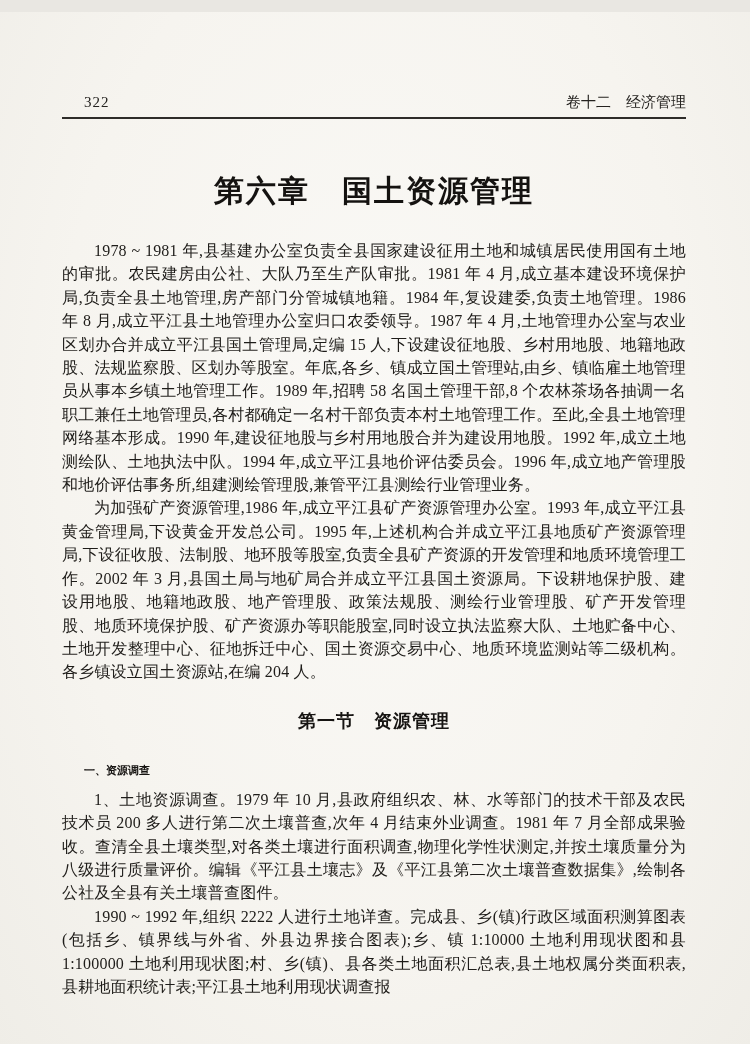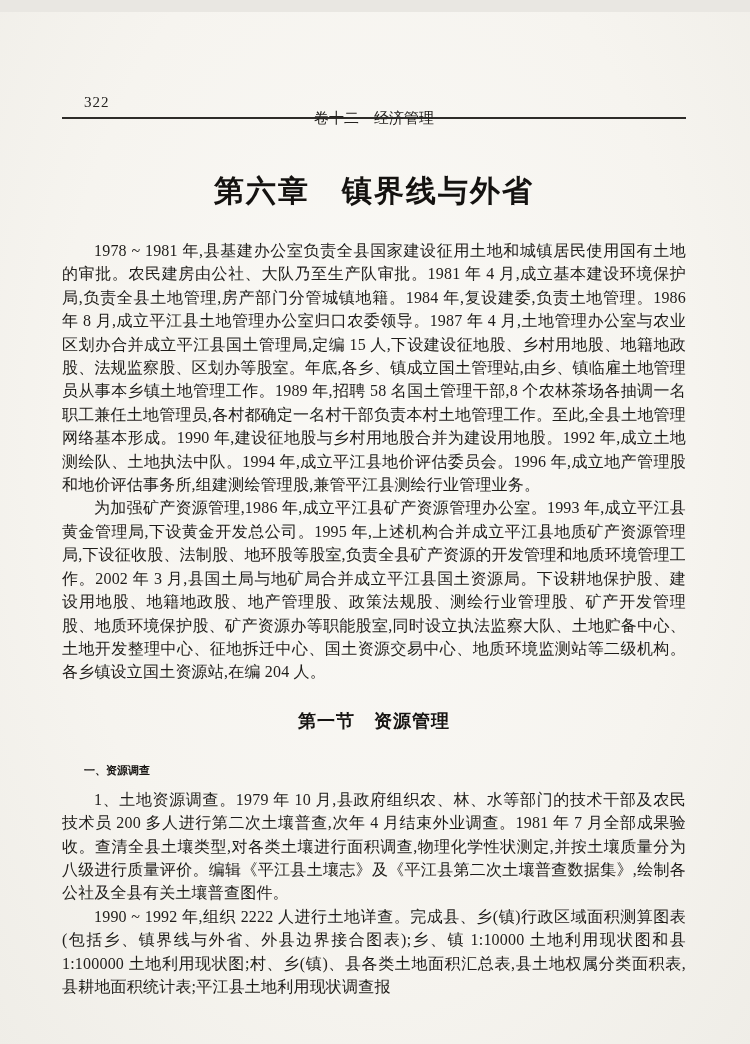--- a/index.html
+++ b/index.html
@@ -30,22 +30,22 @@
   .page-number {
     position: absolute;
     left: 22px;
     top: 0;
     letter-spacing: 1px;
   }
   .running-header {
     position: absolute;
     left: 0;
     right: 0;
-    top: 16px;
-    text-align: center;
+    top: 0;
+    text-align: right;
   }
   .header-rule {
     border: none;
     border-top: 2px solid #2e2c29;
     margin: 5px 0 0 0;
   }
   .chapter-title {
     margin: 52px 0 0 0;
     text-align: center;
     font-family: "DejaVu Sans", "Liberation Sans", sans-serif;
@@ -91,21 +91,21 @@
 
 <div class="page">
 
   <div class="page-header">
     <span class="page-number">322</span>
     <span class="running-header">卷十二　经济管理</span>
   </div>
 
   <hr class="header-rule">
 
-  <h1 class="chapter-title">第六章　镇界线与外省</h1>
+  <h1 class="chapter-title">第六章　国土资源管理</h1>
 
   <div class="body-block">
     <p class="body-para">1978 ~ 1981 年,县基建办公室负责全县国家建设征用土地和城镇居民使用国有土地的审批。农民建房由公社、大队乃至生产队审批。1981 年 4 月,成立基本建设环境保护局,负责全县土地管理,房产部门分管城镇地籍。1984 年,复设建委,负责土地管理。1986 年 8 月,成立平江县土地管理办公室归口农委领导。1987 年 4 月,土地管理办公室与农业区划办合并成立平江县国土管理局,定编 15 人,下设建设征地股、乡村用地股、地籍地政股、法规监察股、区划办等股室。年底,各乡、镇成立国土管理站,由乡、镇临雇土地管理员从事本乡镇土地管理工作。1989 年,招聘 58 名国土管理干部,8 个农林茶场各抽调一名职工兼任土地管理员,各村都确定一名村干部负责本村土地管理工作。至此,全县土地管理网络基本形成。1990 年,建设征地股与乡村用地股合并为建设用地股。1992 年,成立土地测绘队、土地执法中队。1994 年,成立平江县地价评估委员会。1996 年,成立地产管理股和地价评估事务所,组建测绘管理股,兼管平江县测绘行业管理业务。</p>
     <p class="body-para">为加强矿产资源管理,1986 年,成立平江县矿产资源管理办公室。1993 年,成立平江县黄金管理局,下设黄金开发总公司。1995 年,上述机构合并成立平江县地质矿产资源管理局,下设征收股、法制股、地环股等股室,负责全县矿产资源的开发管理和地质环境管理工作。2002 年 3 月,县国土局与地矿局合并成立平江县国土资源局。下设耕地保护股、建设用地股、地籍地政股、地产管理股、政策法规股、测绘行业管理股、矿产开发管理股、地质环境保护股、矿产资源办等职能股室,同时设立执法监察大队、土地贮备中心、土地开发整理中心、征地拆迁中心、国土资源交易中心、地质环境监测站等二级机构。各乡镇设立国土资源站,在编 204 人。</p>
   </div>
 
   <h2 class="section-title">第一节　资源管理</h2>
 
   <h3 class="subsection-heading">一、资源调查</h3>
 

